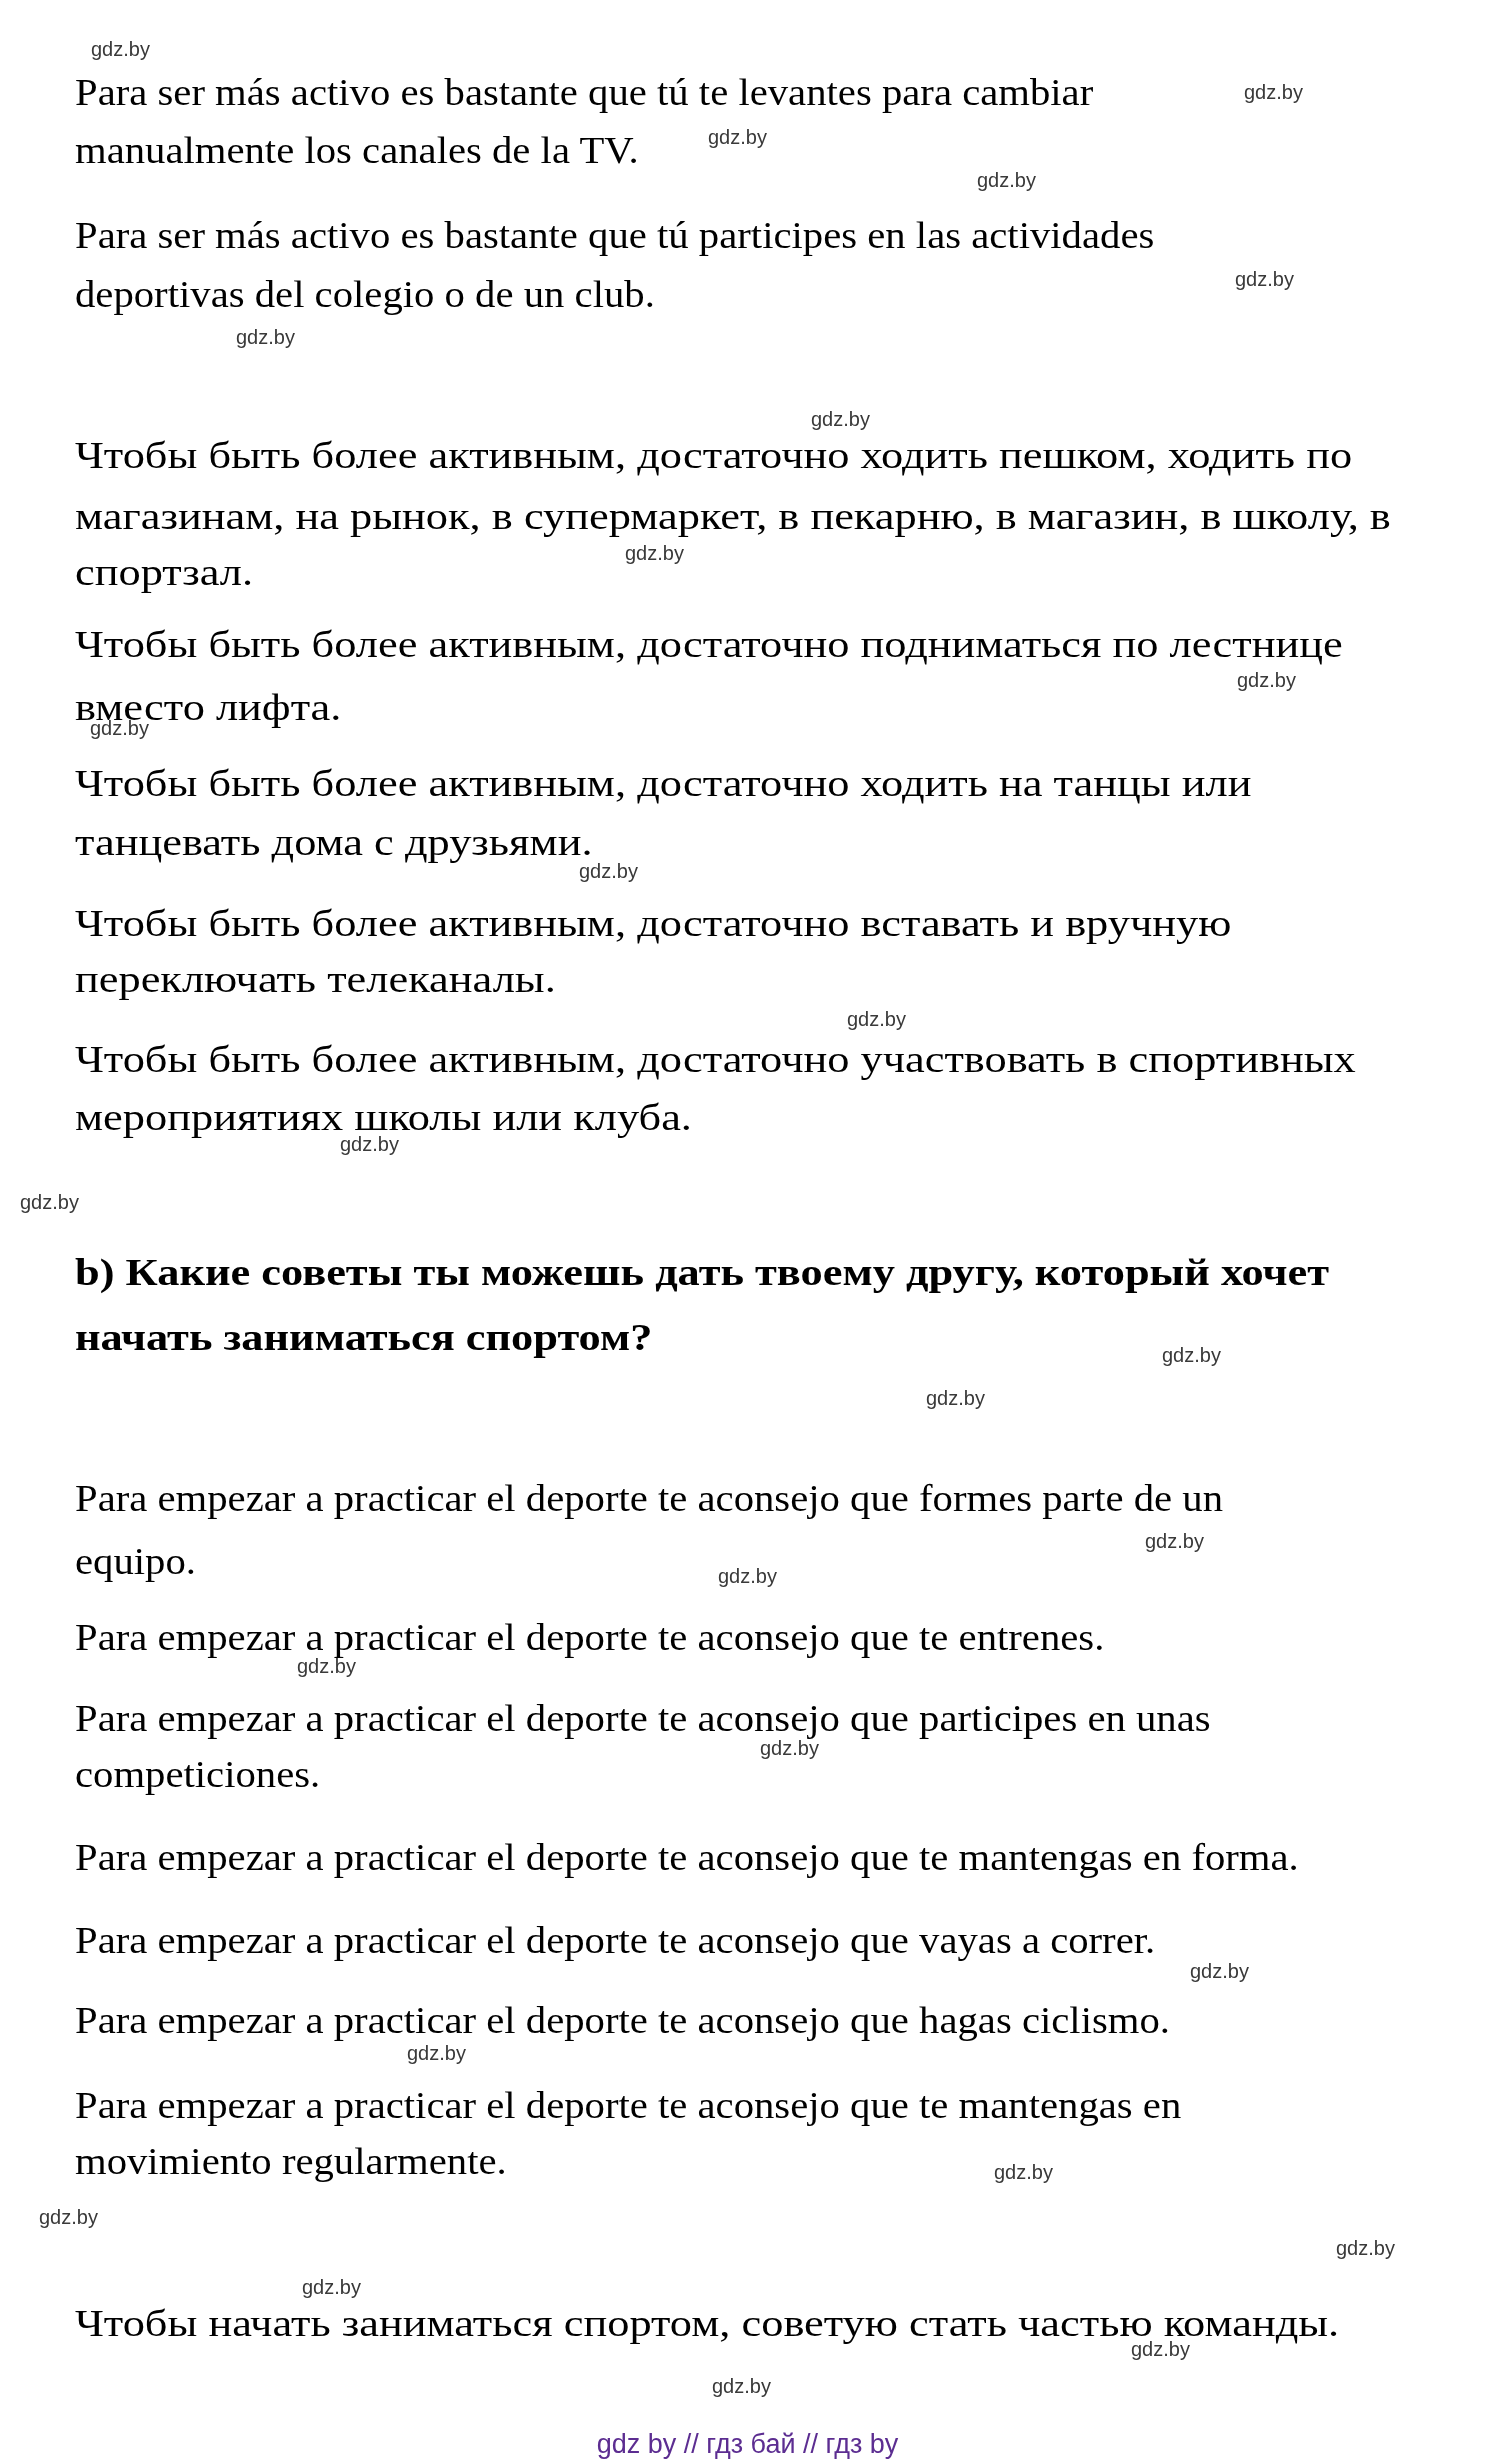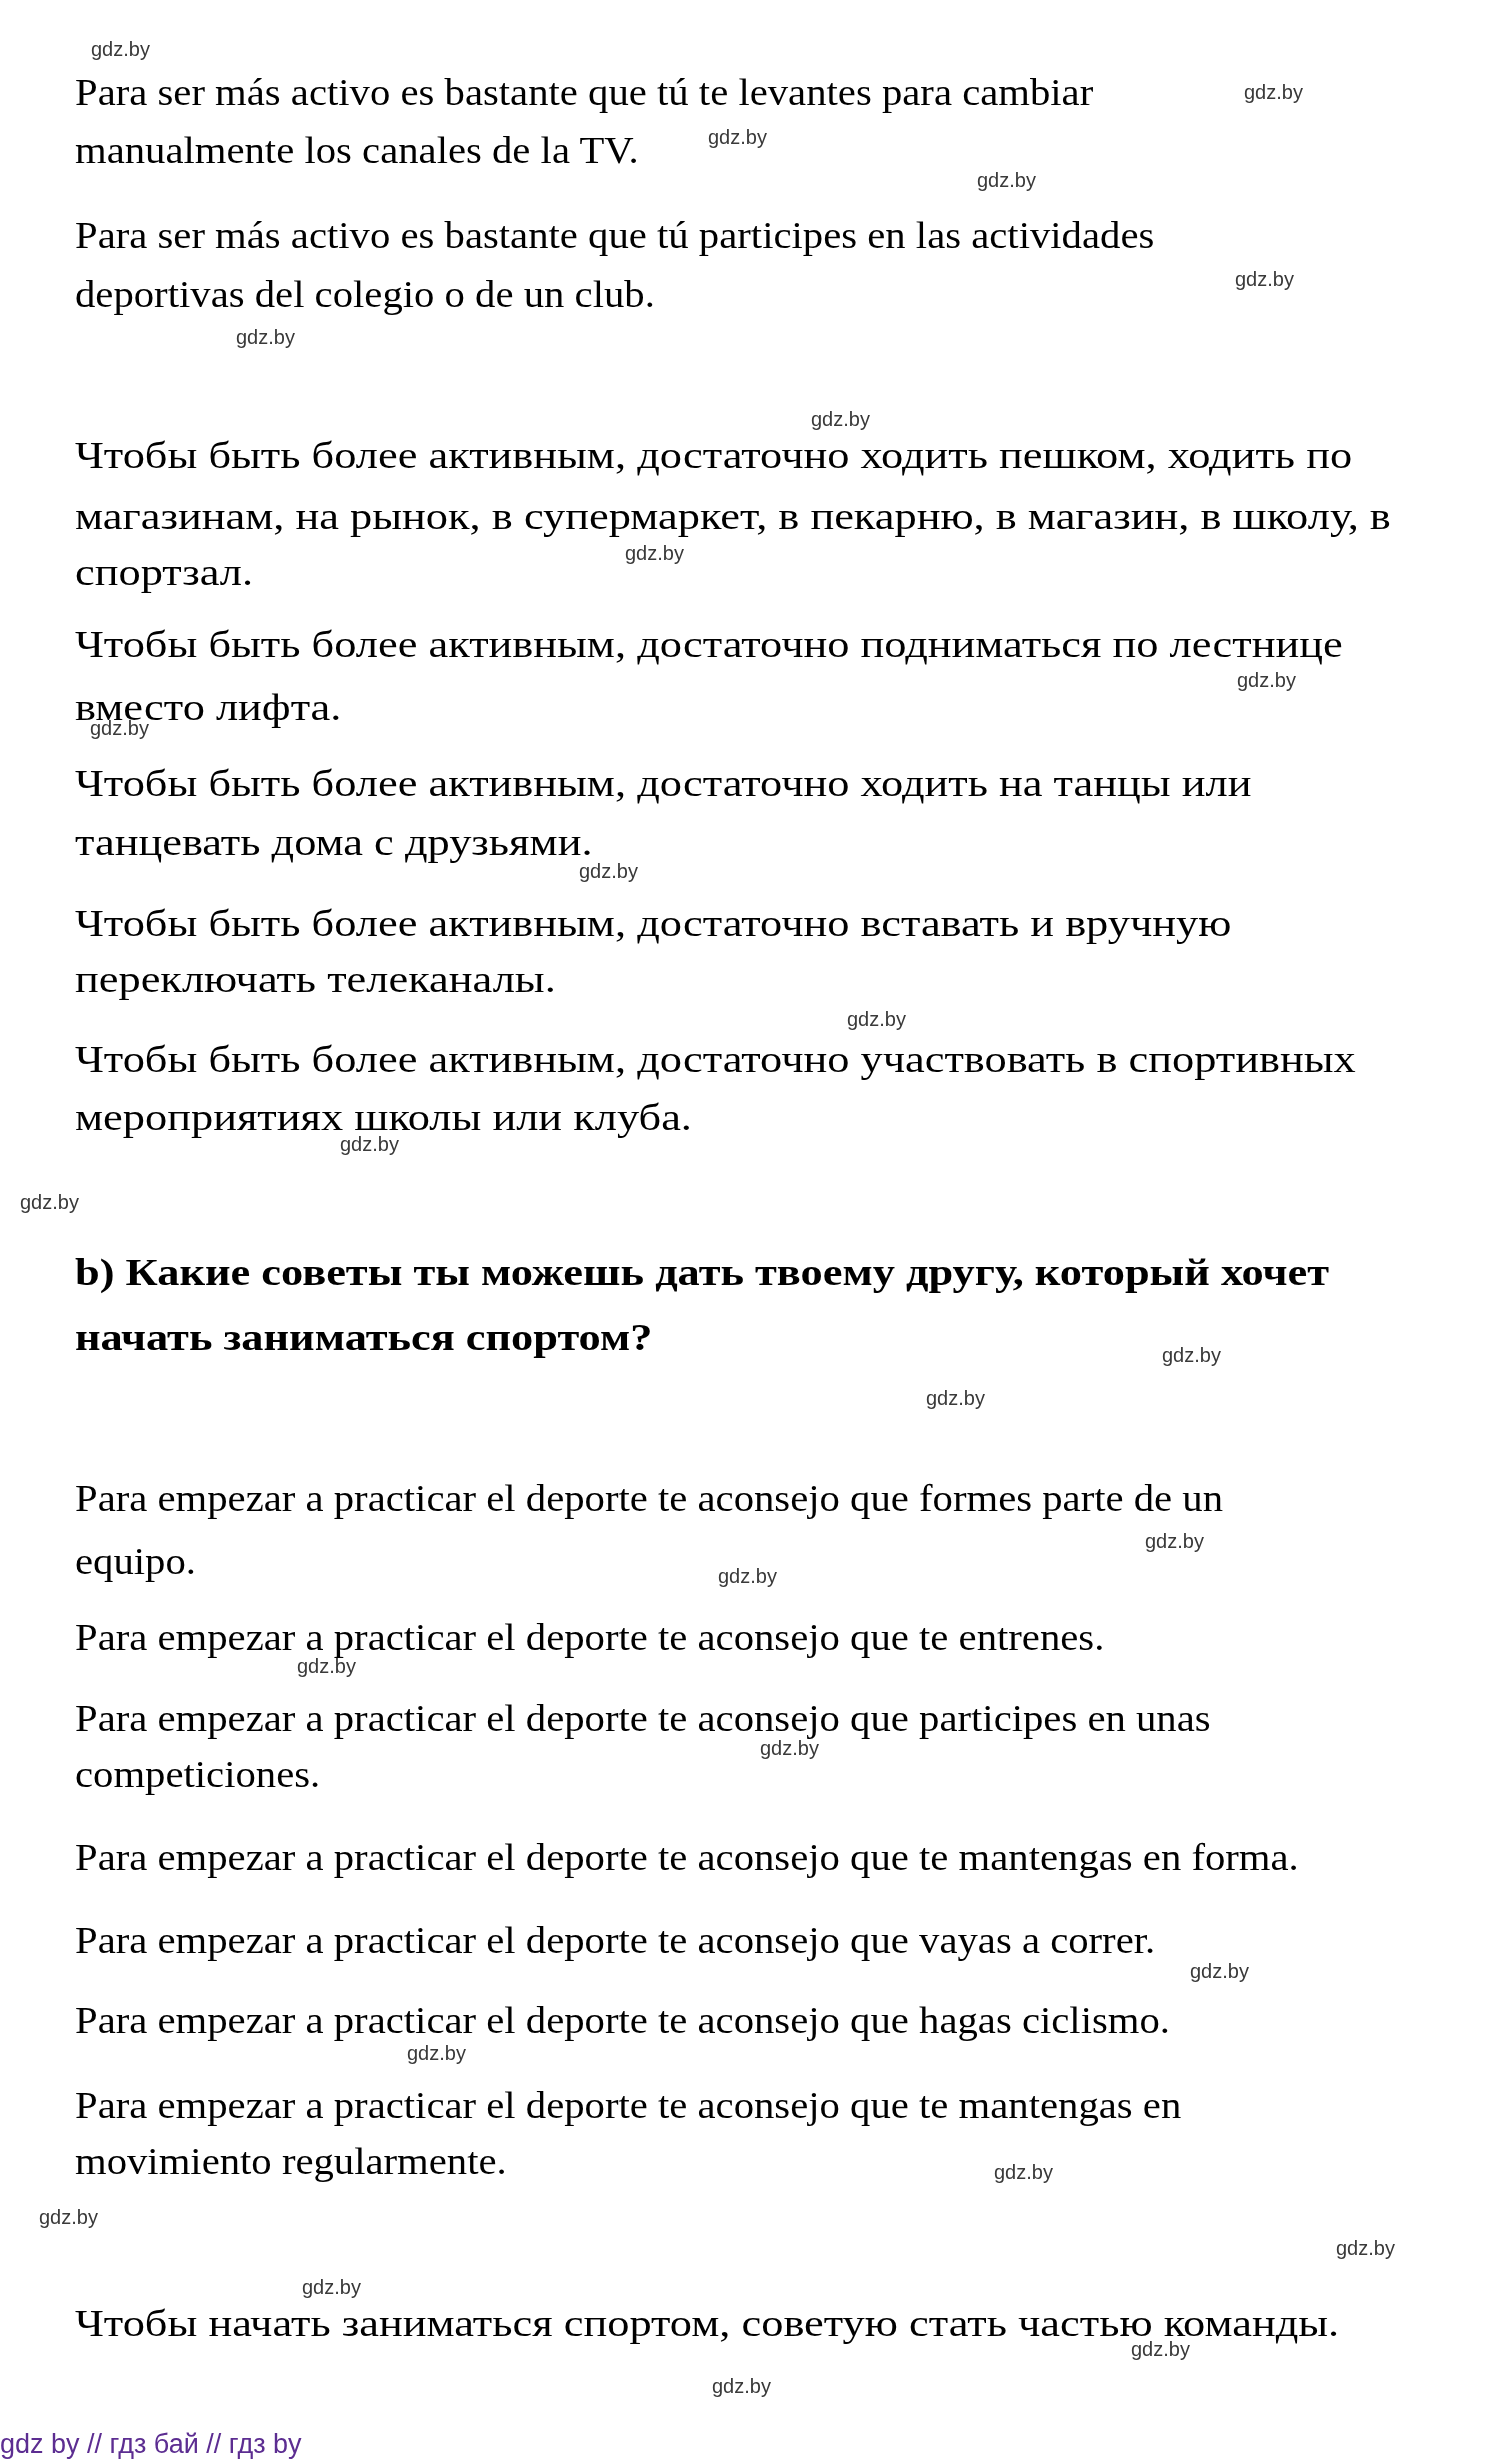--- a/index.html
+++ b/index.html
@@ -22,21 +22,21 @@
   .es { transform:scaleX(1.10); }
   .ru { transform:scaleX(1.20); }
   .bold { font-weight:bold; }
   .wm {
     position:absolute; white-space:nowrap;
     font-family:"Liberation Sans", sans-serif;
     font-size:20px; line-height:1; color:var(--wm-color,#3a3a3a);
   }
   .footer {
     position:absolute; top:2431px; left:0; width:100%;
-    text-align:left; font-family:"Liberation Sans", sans-serif;
+    text-align:center; font-family:"Liberation Sans", sans-serif;
     font-size:27px; line-height:1; color:var(--footer-color,#5c2d91);
     white-space:nowrap;
   }
 </style>
 </head>
 <body>
 
 <div class="page">
 
 

